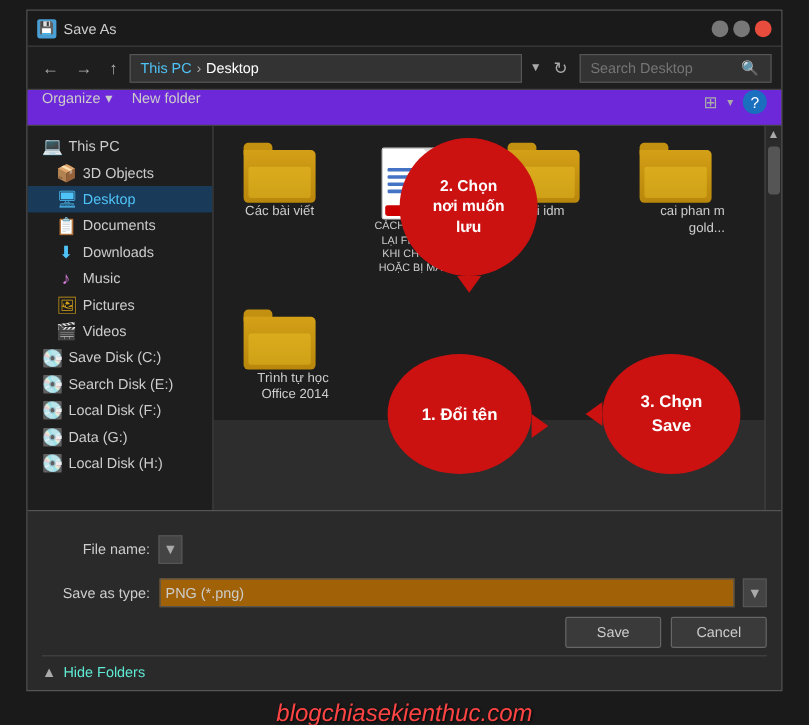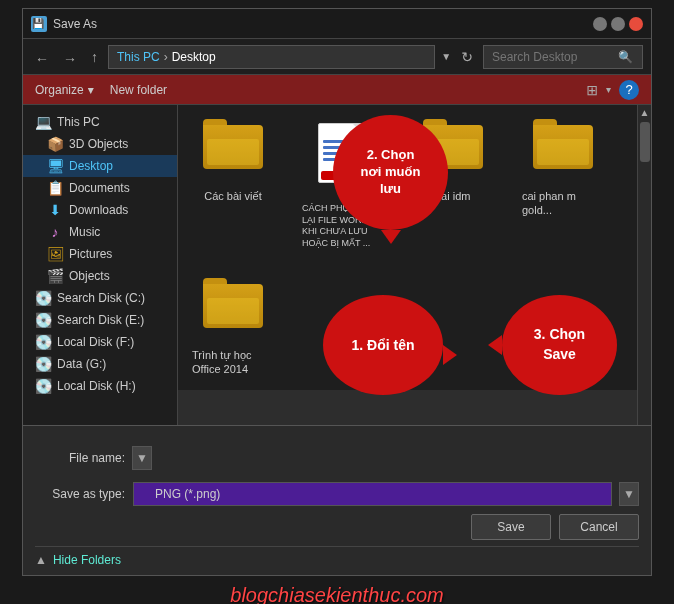--- a/index.html
+++ b/index.html
@@ -124,24 +124,24 @@
       background: none;
       border: none;
       color: #888;
       font-size: 12px;
       outline: none;
       width: 120px;
     }
 
     
     .toolbar {
-      background: #7f1d1d;
+      background: #6d28d9;
       height: 30px;
       display: flex;
-      align-items: center;
+      align-items: flex-start;
       padding: 0 12px;
       gap: 16px;
       border-bottom: 1px solid #444;
     }
     .toolbar-btn {
       color: #ccc;
       background: none;
       border: none;
       cursor: pointer;
       font-size: 12px;
@@ -321,22 +321,22 @@
       color: white;
       font-size: 7px;
       text-align: center;
       border-radius: 2px;
       padding: 1px 0;
     }
 
     .file-label {
       color: #ccc;
       font-size: 11px;
-      text-align: left;
-      margin-top: 20px;
+      text-align: right;
+      margin-top: 0;
       line-height: 1.3;
       max-width: 90px;
       overflow: hidden;
     }
 
     
     .bottom-area {
       background: #2a2a2a;
       border-top: 1px solid #555;
       padding: 8px 12px;
@@ -360,25 +360,25 @@
       background: #1a6fbf;
       border: 1px solid #4a9fd4;
       color: #fff;
       height: 24px;
       padding: 0 8px;
       font-size: 12px;
       outline: none;
     }
     .dropdown-select {
       flex: 1;
-      background: #4c1d95;
+      background: #a16207;
       border: 1px solid #555;
       color: #ccc;
       height: 24px;
-      padding: 0 21px;
+      padding: 0 4px;
       font-size: 12px;
       outline: none;
       -webkit-appearance: none;
     }
     .dropdown-arrow {
       width: 20px;
       height: 24px;
       background: #444;
       border: 1px solid #555;
       color: #aaa;
@@ -552,25 +552,25 @@
       <div class="sidebar-item" style="padding-left:24px;">
         <span class="sidebar-icon" style="color:#e080e0;">♪</span>
         <span>Music</span>
       </div>
       <div class="sidebar-item" style="padding-left:24px;">
         <span class="sidebar-icon folder">🖼</span>
         <span>Pictures</span>
       </div>
       <div class="sidebar-item" style="padding-left:24px;">
         <span class="sidebar-icon" style="color:#80c0ff;">🎬</span>
-        <span>Objects</span>
+        <span>Videos</span>
       </div>
       <div class="sidebar-item">
         <span class="sidebar-icon drive">💽</span>
-        <span>Search Disk (C:)</span>
+        <span>Save Disk (C:)</span>
       </div>
       <div class="sidebar-item">
         <span class="sidebar-icon drive">💽</span>
         <span>Search Disk (E:)</span>
       </div>
       <div class="sidebar-item">
         <span class="sidebar-icon drive">💽</span>
         <span>Local Disk (F:)</span>
       </div>
       <div class="sidebar-item">

